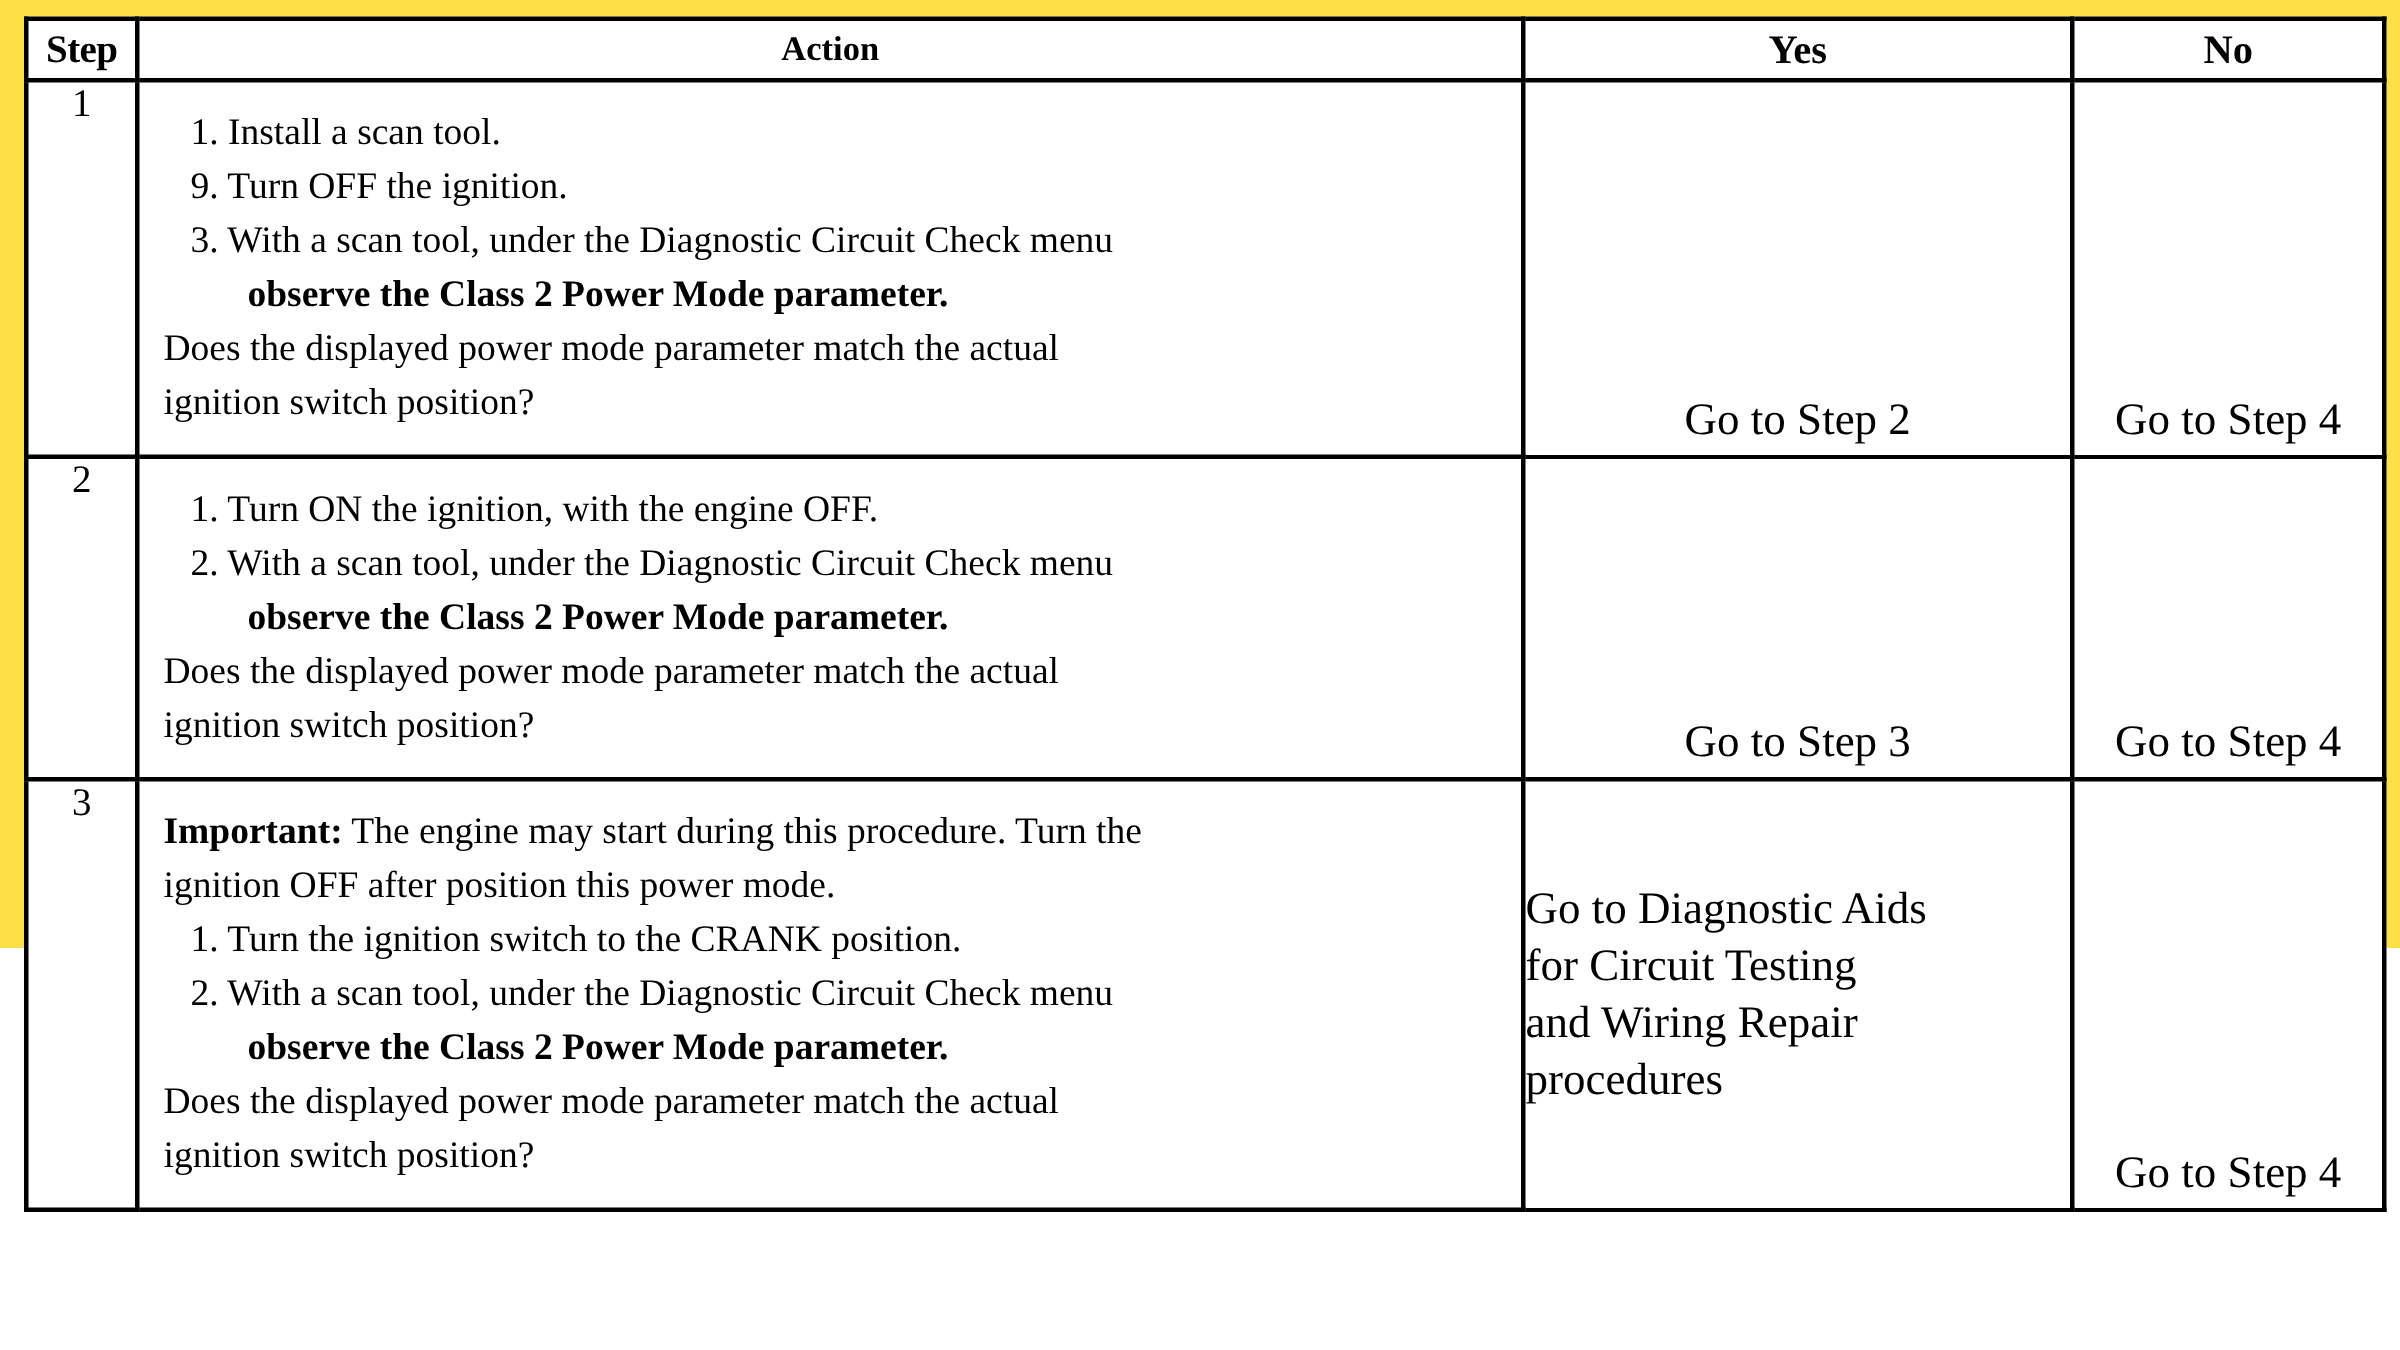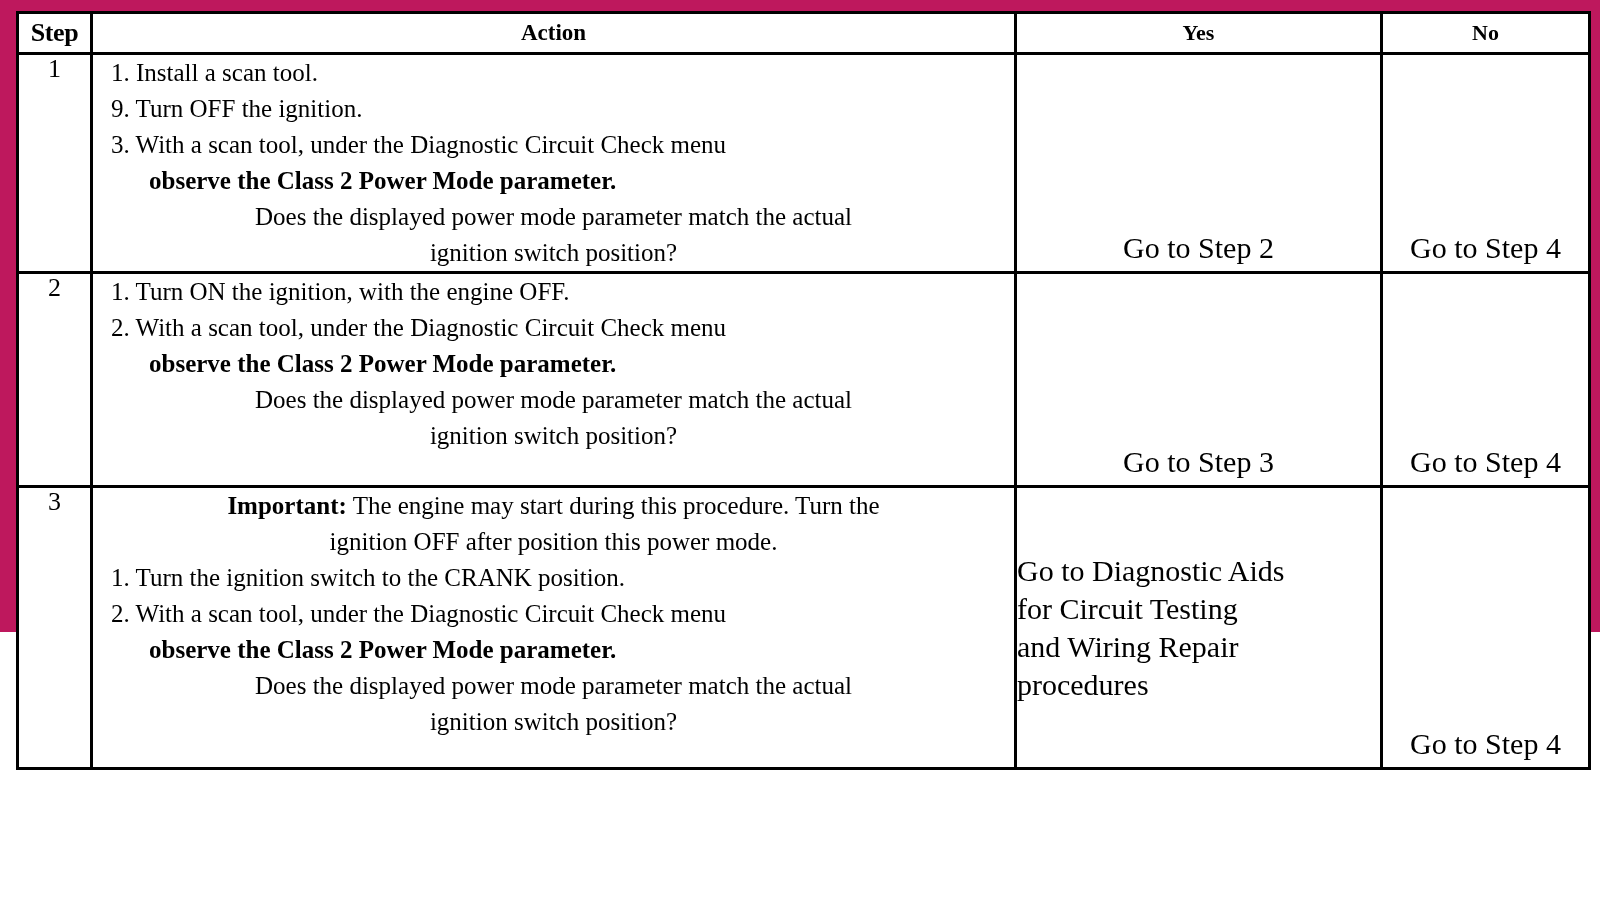--- a/index.html
+++ b/index.html
@@ -13,21 +13,21 @@
     height: 900px;
     font-family: "Liberation Serif", "DejaVu Serif", serif;
     color: #000000;
     overflow: hidden;
   }
 
   #page {
     position: relative;
     width: 1600px;
     height: 632px;
-    background: #be185d;
+    background: #fde047;
   }
 
   table.diag {
     position: absolute;
     left: 16px;
     top: 11px;
     width: 1572px;
     border-collapse: collapse;
     table-layout: fixed;
     background: #ffffff;
@@ -42,21 +42,21 @@
 
   
   col.c-step   { width: 74px;  }
   col.c-action { width: 924px; }
   col.c-yes    { width: 366px; }
   col.c-no     { width: 208px; }
 
   
   tr.head th {
     font-weight: bold;
-    font-size: 22px;
+    font-size: 27px;
     text-align: center;
     height: 38px;
     line-height: 38px;
     padding: 0 2px;
     border-width: 3px;
     white-space: nowrap;
     overflow: hidden;
   }
   tr.head th.h-step { font-size: 26px; letter-spacing: -0.4px; }
   tr.head th.h-action { font-size: 23px; }
@@ -86,25 +86,25 @@
     line-height: 36px;
   }
 
   td.yesno-cell {
     text-align: center;
     font-size: 30px;
     line-height: 36px;
     position: relative;
   }
 
-  .lines { margin: 0; padding: 0; }
+  .lines { margin: 16px; padding: 0; }
   .line { display: block; white-space: nowrap; }
   .line.num { padding-left: 36px; text-indent: -18px; }
   .line.cont { padding-left: 56px; font-weight: bold; }
-  .line.q { padding-left: 0; text-align: center; }
+  .line.q { padding-left: 0; }
   .line b { font-weight: bold; }
 
   
   .yn-bottom {
     position: absolute;
     left: 0; right: 0;
     bottom: 5px;
     text-align: center;
   }
   .yn-mid {

